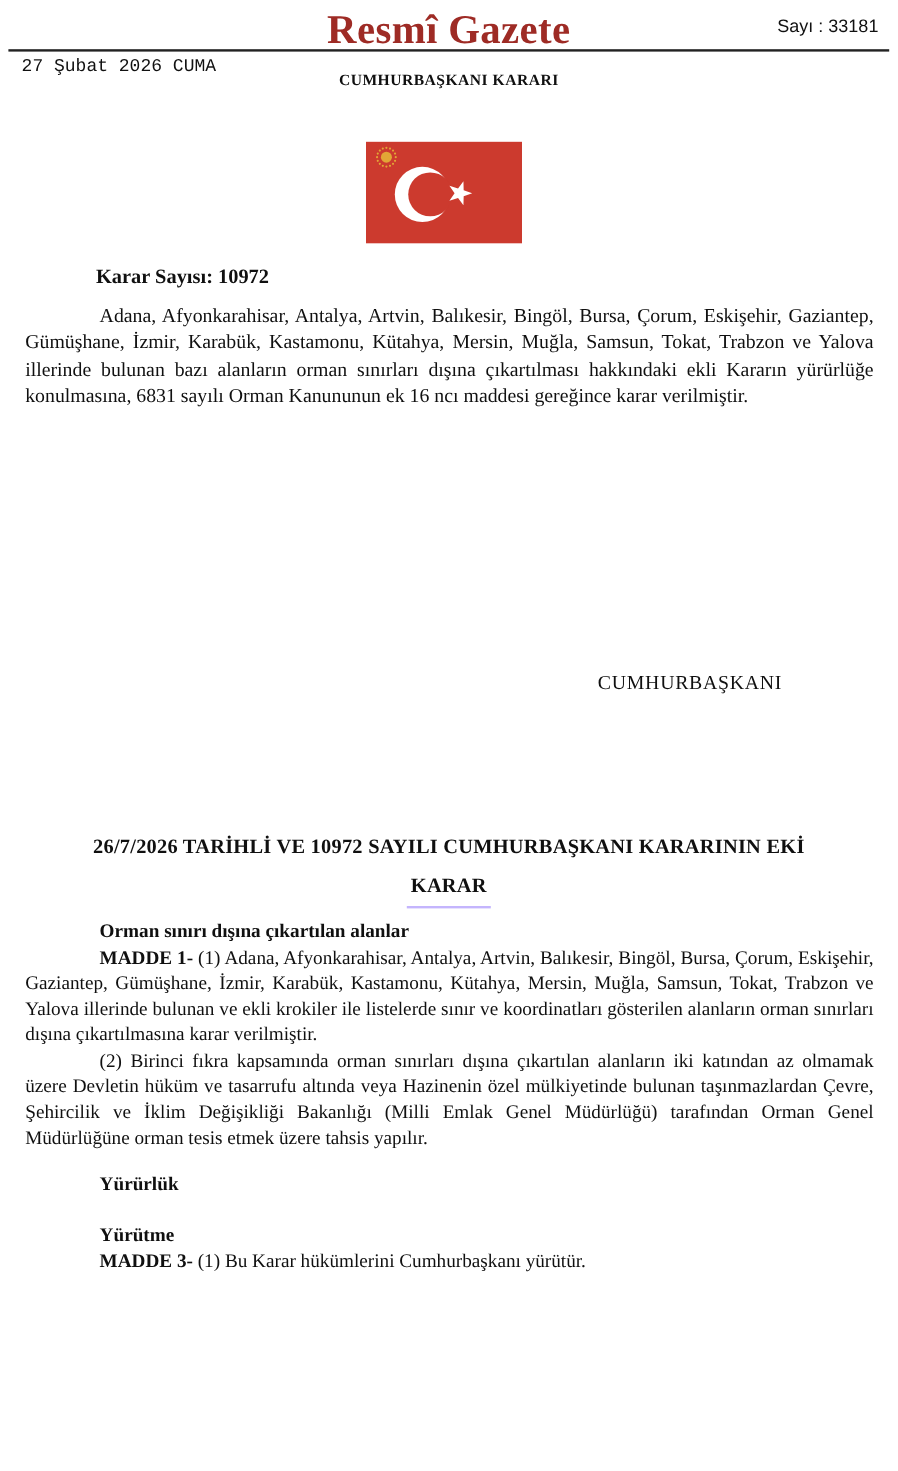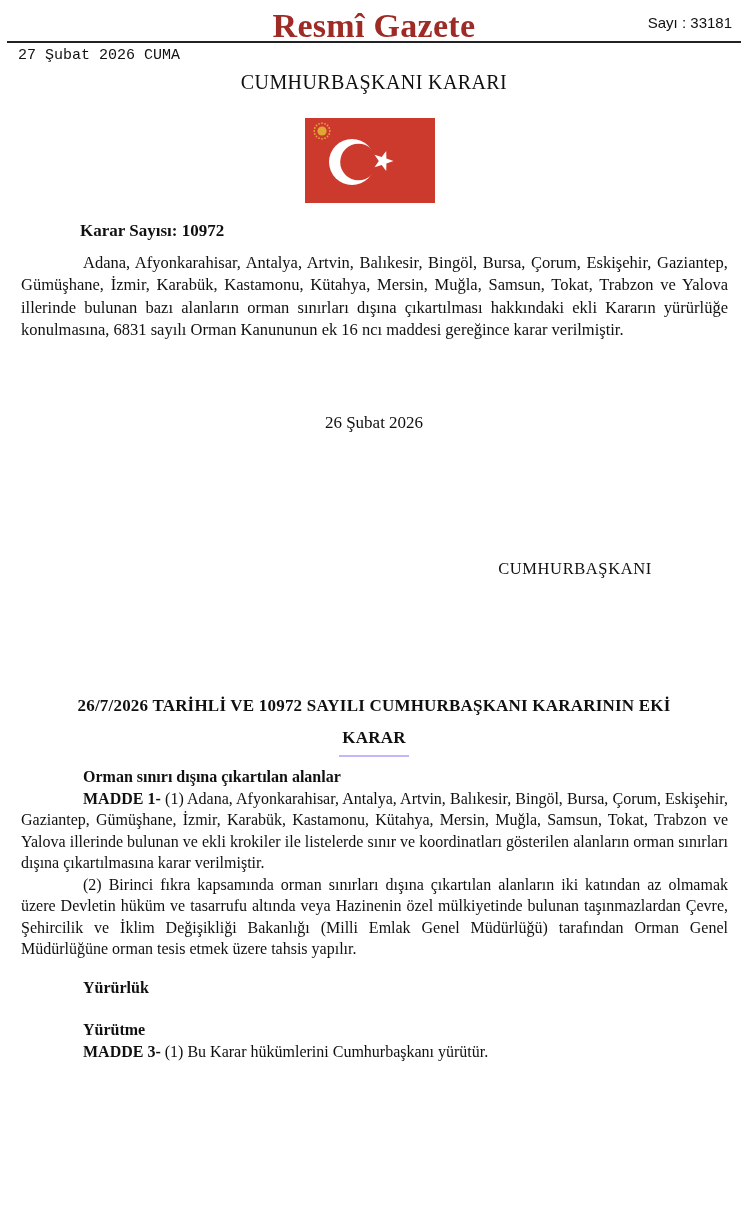--- a/index.html
+++ b/index.html
@@ -30,21 +30,21 @@
     font-size:15px;color:#111;
   }
   .masthead-rule{
     position:absolute;left:7px;right:7px;top:41px;
     border-top:2px solid #222;
   }
   
   .decree-heading{
     position:absolute;left:0;right:0;top:59px;
     text-align:center;
-    font-size:20px;font-weight:normal;letter-spacing:0.4px;margin-top:12px;
+    font-size:13px;font-weight:bold;letter-spacing:0.4px;
   }
   .flag{
     position:absolute;left:305px;top:118px;width:130px;height:85px;
   }
   .decision-no{
     position:absolute;left:80px;top:221px;
     font-size:17px;font-weight:bold;
   }
   .decree-body{
     position:absolute;left:21px;top:252px;width:707px;
@@ -130,21 +130,20 @@
         <circle cx="22.5" cy="7.5" r="0.9"></circle>
           <circle cx="24.2" cy="10" r="0.9"></circle>
       </g>
     </svg>
   </div>
 
   <div class="decision-no">Karar Sayısı: 10972</div>
 
   <div class="decree-body">Adana, Afyonkarahisar, Antalya, Artvin, Balıkesir, Bingöl, Bursa, Çorum, Eskişehir, Gaziantep, Gümüşhane, İzmir, Karabük, Kastamonu, Kütahya, Mersin, Muğla, Samsun, Tokat, Trabzon ve Yalova illerinde bulunan bazı alanların orman sınırları dışına çıkartılması hakkındaki ekli Kararın yürürlüğe konulmasına, 6831 sayılı Orman Kanununun ek 16 ncı maddesi gereğince karar verilmiştir.</div>
 
-  <div class="decree-date">26 Şubat 2026</div>
 
   <div class="signature">
     <div class="signer-title">CUMHURBAŞKANI</div>
   </div>
 
   <div class="annex-title">
     <span>26/7/2026 TARİHLİ VE 10972 SAYILI CUMHURBAŞKANI KARARININ EKİ</span><br>
     <span class="underlined">KARAR</span>
   </div>
 

